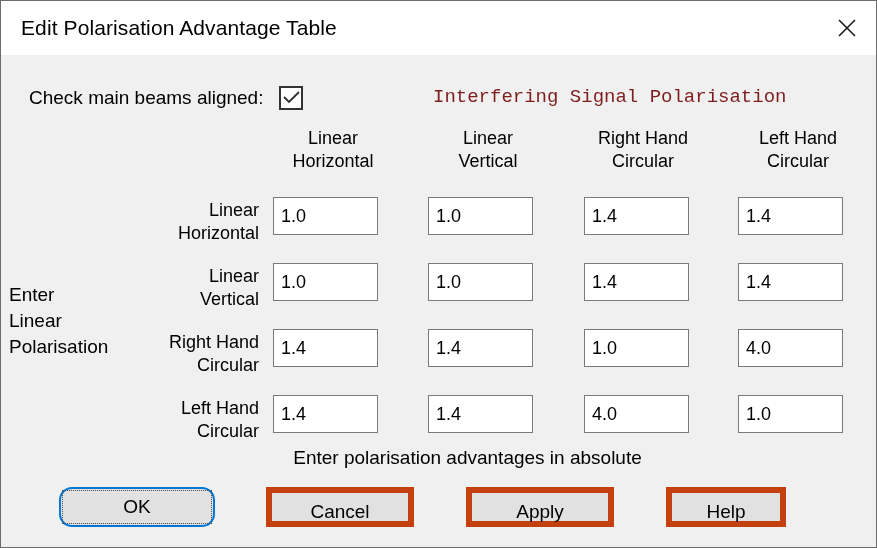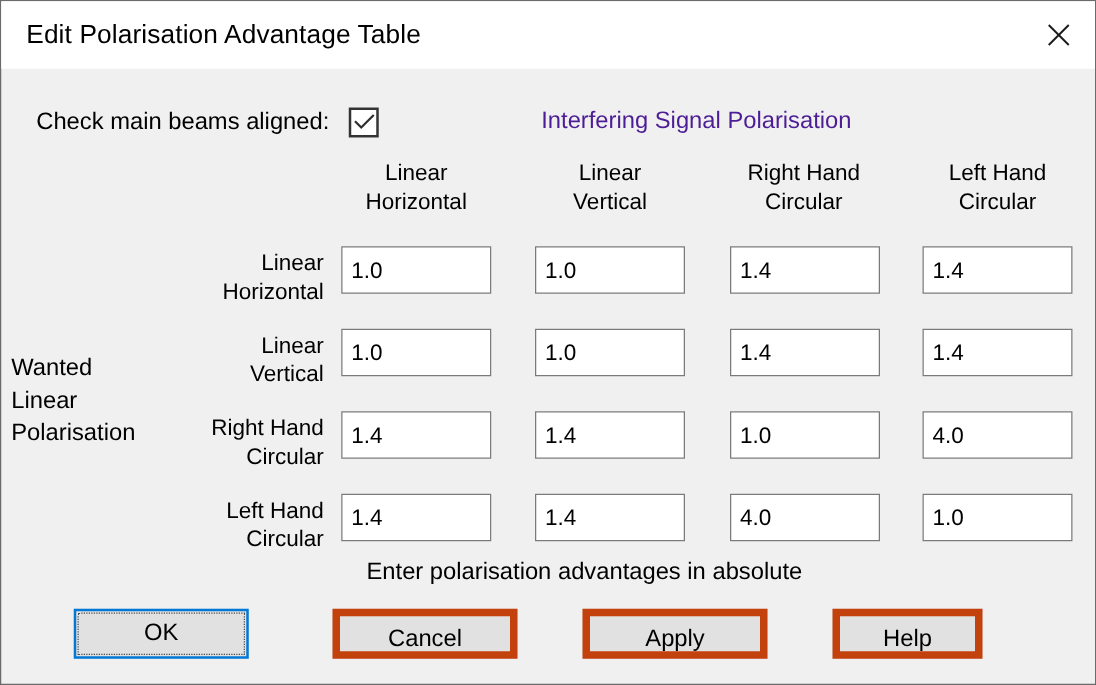--- a/index.html
+++ b/index.html
@@ -87,22 +87,23 @@
     padding: 0;
     cursor: default;
   }
   .checkbox svg { display: block; }
 
   .interfering-title {
     position: absolute;
     left: 432px;
     top: 31px;
     font-size: 19px;
-    color: #4c1d95;
+    color: #7f1d1d;
     white-space: nowrap;
+    font-family: Liberation Mono, monospace;
   }
 
   
   .grid {
     position: absolute;
     left: 0;
     top: 0;
     width: 877px;
   }
   .col-headers {
@@ -139,21 +140,21 @@
     left: 78px;
     text-align: right;
     font-size: 18px;
     line-height: 23px;
     color: #000;
   }
   .row-label span { display: block; }
 
   .cell {
     position: absolute;
-    width: 120px;
+    width: 105px;
     height: 38px;
     box-sizing: border-box;
     border: 1px solid #7a7a7a;
     background: #ffffff;
     font-family: "Liberation Sans", sans-serif;
     font-size: 18px;
     color: #000;
     padding: 0 0 0 7px;
     outline: none;
   }
@@ -195,21 +196,21 @@
   .btn.default {
     border: 2px solid #0078d7;
     line-height: 36px;
   }
   .btn.default .focus-ring {
     position: absolute;
     left: 1px; top: 1px; right: 1px; bottom: 1px;
     border: 1px dotted #4d4d4d;
     pointer-events: none;
   }
-  .btn-ok   { left: 58px;  width: 140px; }
+  .btn-ok   { left: 58px;  width: 156px; border-radius: 13px; }
   .btn-cancel { left: 265px; width: 148px; }
   .btn-apply  { left: 465px; width: 148px; }
   .btn-help   { left: 665px; width: 120px; }
 </style>
 </head>
 <body>
 
 <div class="window">
 
   <div class="titlebar">
@@ -254,21 +255,21 @@
           <span class="l1">Right Hand</span>
           <span class="l2">Circular</span>
         </div>
         <div class="col-header" style="left:719px;">
           <span class="l1">Left Hand</span>
           <span class="l2">Circular</span>
         </div>
       </div>
 
       <div class="wanted-label">
-        <span>Wanted</span>
+        <span>Enter</span>
         <span>Linear</span>
         <span>Polarisation</span>
       </div>
 
       <div class="row-label" style="top:144px;">
         <span>Linear</span>
         <span>Horizontal</span>
       </div>
       <div class="row-label" style="top:210px;">
         <span>Linear</span>

